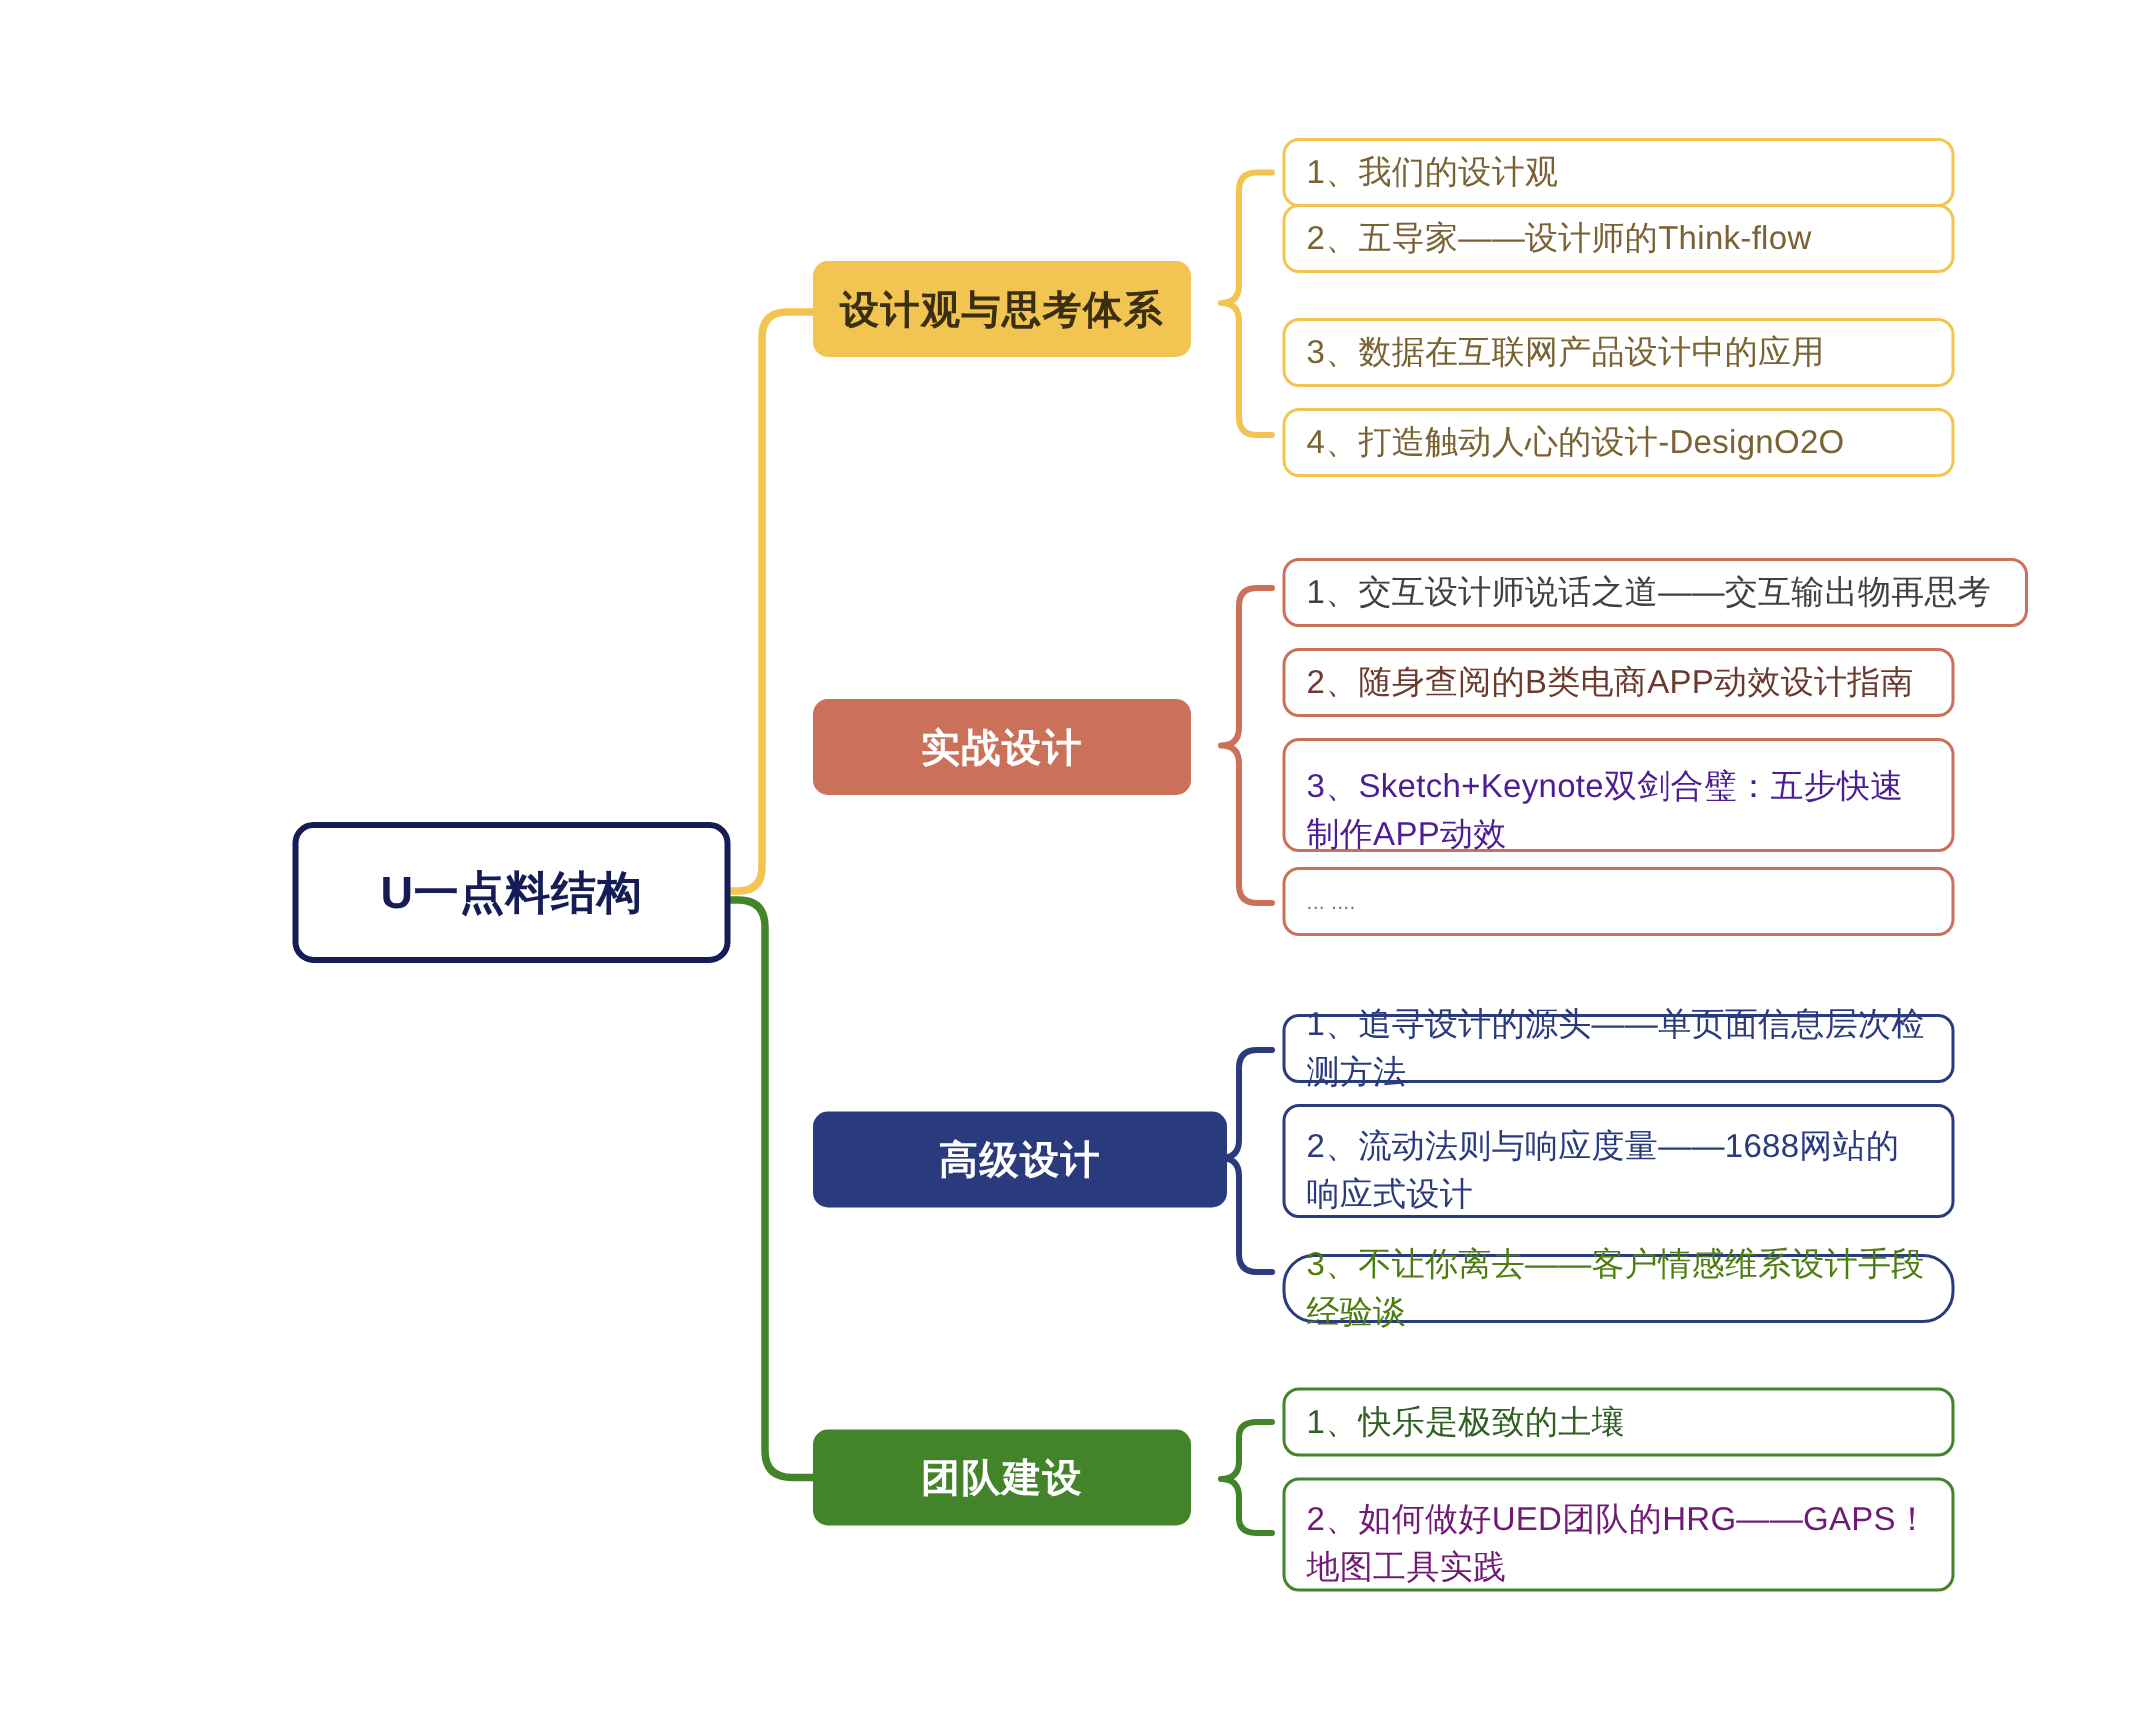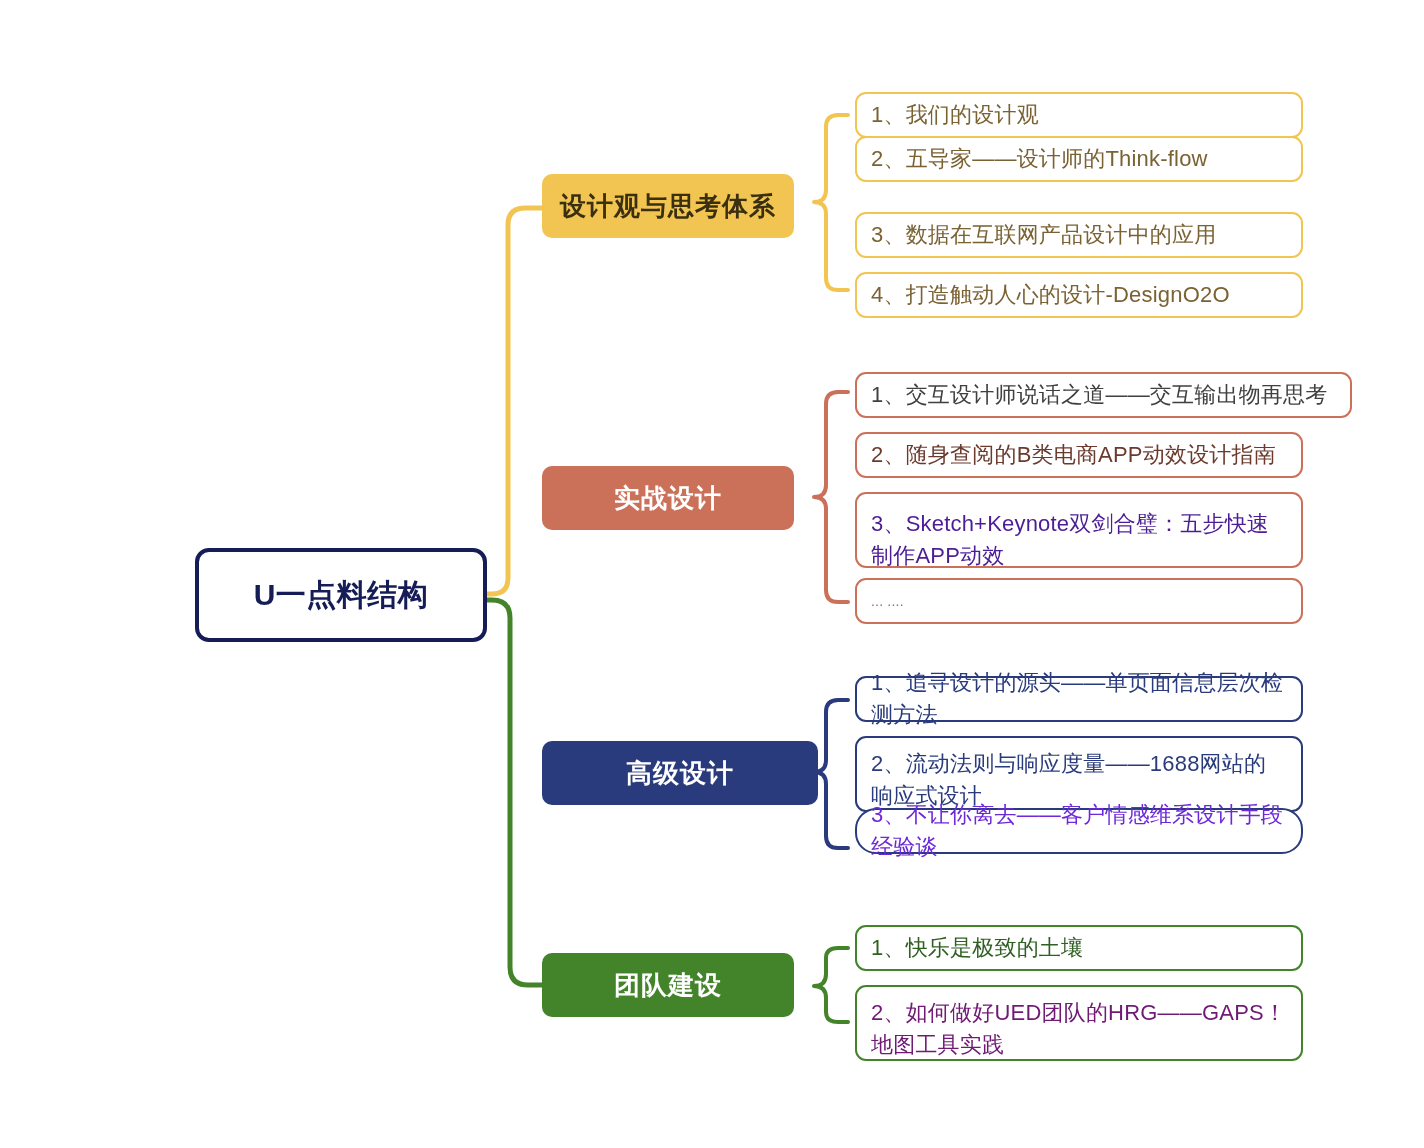--- a/index.html
+++ b/index.html
@@ -122,21 +122,21 @@
   <div class="leaf-box" style="left:855px; top:492px; width:448px; height:76px; border-color:#CC7159; color:#4c1d95; align-items:flex-start; padding-top:14px;">3、Sketch+Keynote双剑合璧：五步快速制作APP动效</div>
 
   <div class="leaf-box small-text" style="left:855px; top:578px; width:448px; height:46px; border-color:#CC7159;">... ....</div>
 
   <div class="branch-node" style="left:542px; top:741px; width:276px; height:64px; background:#2A3B7D; color:#ffffff;">高级设计</div>
 
   <div class="leaf-box" style="left:855px; top:676px; width:448px; height:46px; border-color:#2A3B7D; color:#2A3B7D;">1、追寻设计的源头——单页面信息层次检测方法</div>
 
   <div class="leaf-box" style="left:855px; top:736px; width:448px; height:76px; border-color:#2A3B7D; color:#2A3B7D; align-items:flex-start; padding-top:10px;">2、流动法则与响应度量——1688网站的响应式设计</div>
 
-  <div class="leaf-box" style="left:855px; top:808px; width:448px; height:46px; border-color:#2A3B7D; color:#6d28d9;border-radius:21px;">3、不让你离去——客户情感维系设计手段经验谈</div>
+  <div class="leaf-box" style="left:855px; top:836px; width:448px; height:46px; border-color:#2A3B7D; color:#4d7c0f;border-radius:21px;">3、不让你离去——客户情感维系设计手段经验谈</div>
 
   <div class="branch-node" style="left:542px; top:953px; width:252px; height:64px; background:#43842B; color:#ffffff;">团队建设</div>
 
   <div class="leaf-box" style="left:855px; top:925px; width:448px; height:46px; border-color:#43842B; color:#2F5F22;">1、快乐是极致的土壤</div>
 
   <div class="leaf-box" style="left:855px; top:985px; width:448px; height:76px; border-color:#43842B; color:#701a75; align-items:flex-start; padding-top:10px;">2、如何做好UED团队的HRG——GAPS！地图工具实践</div>
 
 </div>
 
 </body></html>

